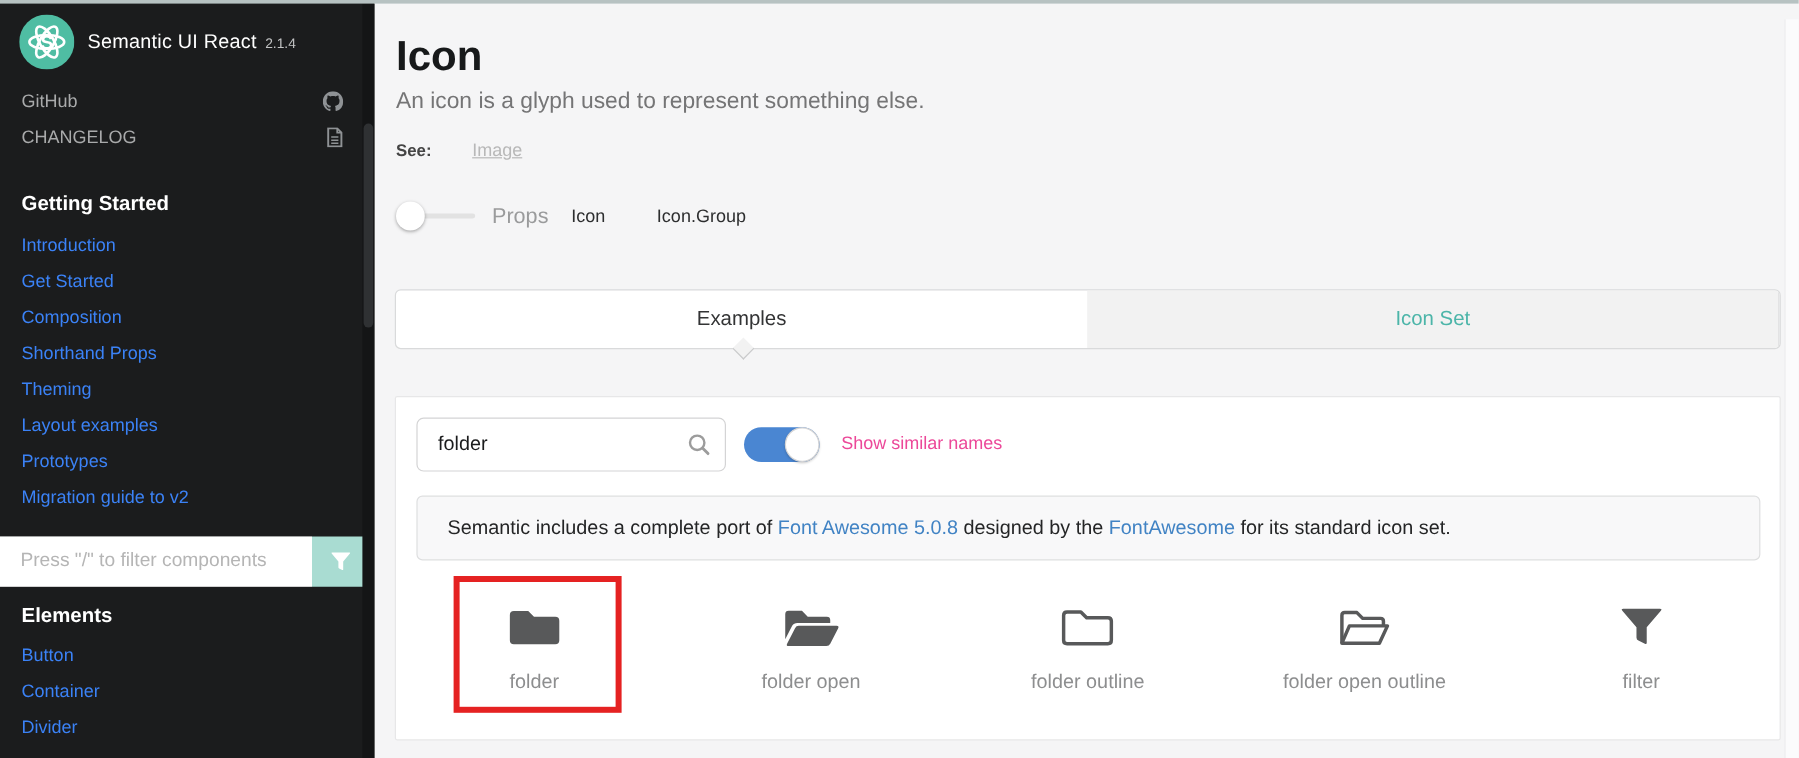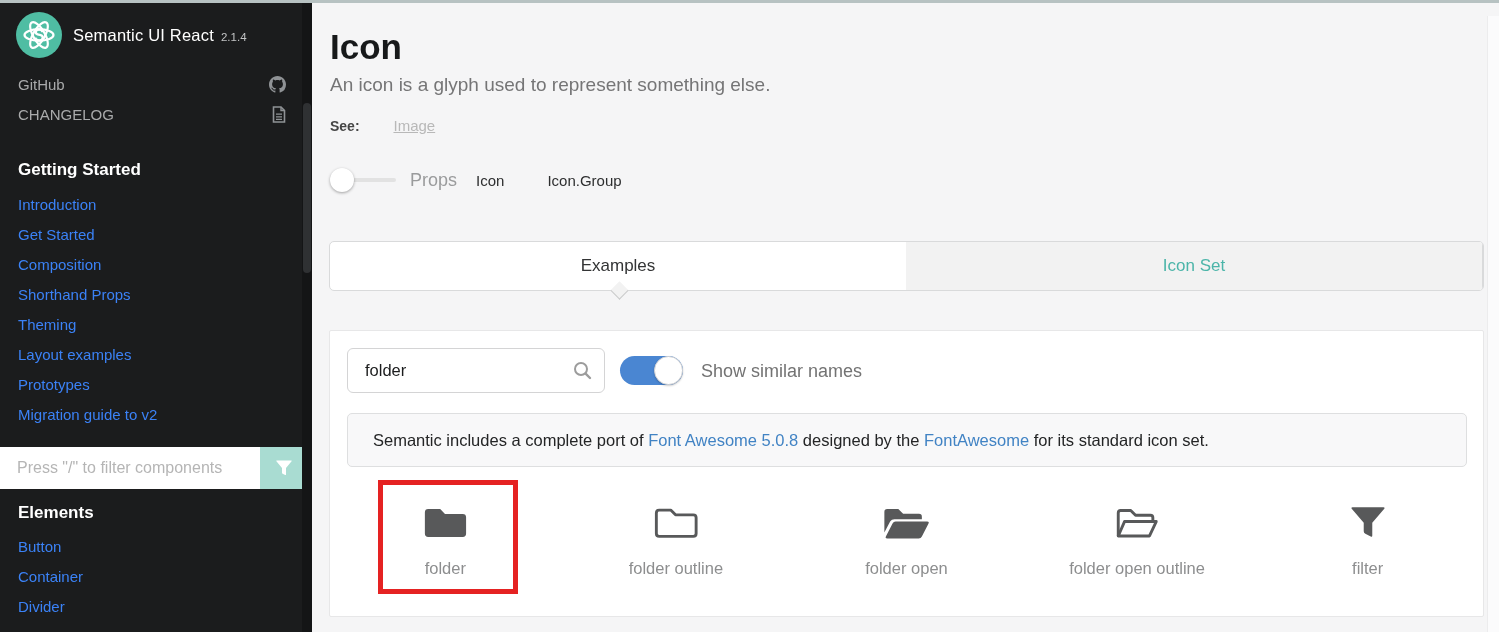--- a/index.html
+++ b/index.html
@@ -48,21 +48,21 @@
   .tab { flex:1; display:flex; align-items:center; justify-content:center; font-size:17px; color:#333435; cursor:pointer; }
   .tab.active { background:#f2f2f2; color:#4cb5a9; border-right:1px solid #d9dadb; }
   .tab-pointer { position:absolute; left:301px; top:271px; width:13px; height:13px; background:#f2f2f2; border-right:1px solid #c9cacb; border-bottom:1px solid #c9cacb; transform:rotate(45deg); z-index:5; }
 
   .segment { position:absolute; left:17px; top:317px; width:1155px; height:287px; background:#ffffff; border:1px solid #e7e7e8; border-radius:2px; }
   .search-wrap { position:absolute; left:17px; top:17px; width:258px; height:45px; }
   .search-input { width:100%; height:100%; border:1px solid #d4d4d5; border-radius:6px; outline:none; font-family:"Liberation Sans",sans-serif; font-size:16.5px; color:#1b1c1d; padding:0 42px 0 17px; }
   .search-icon { position:absolute; right:13px; top:13px; }
   .toggle { position:absolute; left:290px; top:25px; width:63px; height:29px; background:#4a86d2; border-radius:15px; cursor:pointer; }
   .toggle-knob { position:absolute; right:0; top:0; width:29px; height:29px; background:#ffffff; border:1px solid #d4d4d5; border-radius:50%; box-shadow:0 1px 2px rgba(0,0,0,.2); }
-  .toggle-label { position:absolute; left:371px; top:30px; font-size:18px; color:#737373; }
+  .toggle-label { position:absolute; left:371px; top:30px; font-size:15px; color:#ec4899; }
   .msg { position:absolute; left:17px; top:82px; width:1120px; height:54px; background:#f8f8f9; border:1px solid #dedfe0; border-radius:5px; line-height:52px; font-size:16.5px; color:#242526; padding-left:25px; white-space:nowrap; }
   .msg-link { color:#4183c4; cursor:pointer; }
   .icon-grid { position:absolute; left:0; top:150px; width:1153px; height:120px; display:flex; }
   .icon-cell { flex:1; display:flex; flex-direction:column; align-items:center; cursor:pointer; }
   .icon-cell svg { margin-top:22px; }
   .icon-cell .icon-label { margin-top:16px; font-size:16.5px; color:#8d8e8f; }
   .annotation { position:absolute; left:66px; top:467px; width:140px; height:114px; border:5px solid #e52222; z-index:30; }
 </style>
 </head>
 <body>
@@ -170,31 +170,31 @@
     <div class="msg"><span>Semantic includes a complete port of </span><span class="msg-link">Font Awesome 5.0.8</span><span> designed by the </span><span class="msg-link">FontAwesome</span><span> for its standard icon set.</span></div>
 
     <div class="icon-grid">
       <div class="icon-cell">
         <svg width="46" height="40" viewBox="0 0 48 40">
           <path fill="#58595a" d="M3 9 q0-3.5 3.5-3.5 h12.5 l5 5 h18.5 q3.5 0 3.5 3.5 v17 q0 3.5-3.5 3.5 h-36 q-3.5 0-3.5-3.5 z"></path>
         </svg>
         <span class="icon-label">folder</span>
       </div>
       <div class="icon-cell">
-        <svg width="46" height="40" viewBox="0 0 48 40">
-          <path fill="none" stroke="#58595a" stroke-width="3" stroke-linejoin="round" d="M3.5 9.5 q0-3 3-3 h12 l5 5 h18.5 q3 0 3 3 v16.5 q0 3-3 3 h-35.5 q-3 0-3-3 z"></path>
-        </svg>
-        <span class="icon-label">folder outline</span>
-      </div>
-      <div class="icon-cell">
         <svg width="50" height="40" viewBox="0 0 52 40">
           <path fill="#58595a" d="M3.5 8.5 Q3.5 5.5 6.5 5.5 H18 L23 10.5 H39.5 Q42.5 10.5 42.5 13.5 V16 H14 Q11 16 9.5 18.5 L3.5 30 Z"></path>
           <path fill="#58595a" d="M12 20.5 Q13 18.5 15.2 18.5 H48 Q50.5 18.5 49.3 20.8 L42.5 34 Q41.5 36 39.2 36 H6.5 Q4 36 5.2 33.7 Z"></path>
         </svg>
         <span class="icon-label">folder open</span>
+      </div>
+      <div class="icon-cell">
+        <svg width="46" height="40" viewBox="0 0 48 40">
+          <path fill="none" stroke="#58595a" stroke-width="3" stroke-linejoin="round" d="M3.5 9.5 q0-3 3-3 h12 l5 5 h18.5 q3 0 3 3 v16.5 q0 3-3 3 h-35.5 q-3 0-3-3 z"></path>
+        </svg>
+        <span class="icon-label">folder outline</span>
       </div>
       <div class="icon-cell">
         <svg width="50" height="40" viewBox="0 0 52 40">
           <g fill="none" stroke="#58595a" stroke-width="3" stroke-linejoin="round">
             <path d="M6.5 33.5 V9.5 Q6.5 7 9 7 H19.5 L24.5 12 H40 Q42.5 12 42.5 14.5 V18.5"></path>
             <path d="M6.5 33.5 L13 18.5 H46 L39 33.5 Z"></path>
           </g>
         </svg>
         <span class="icon-label">folder open outline</span>
       </div>

